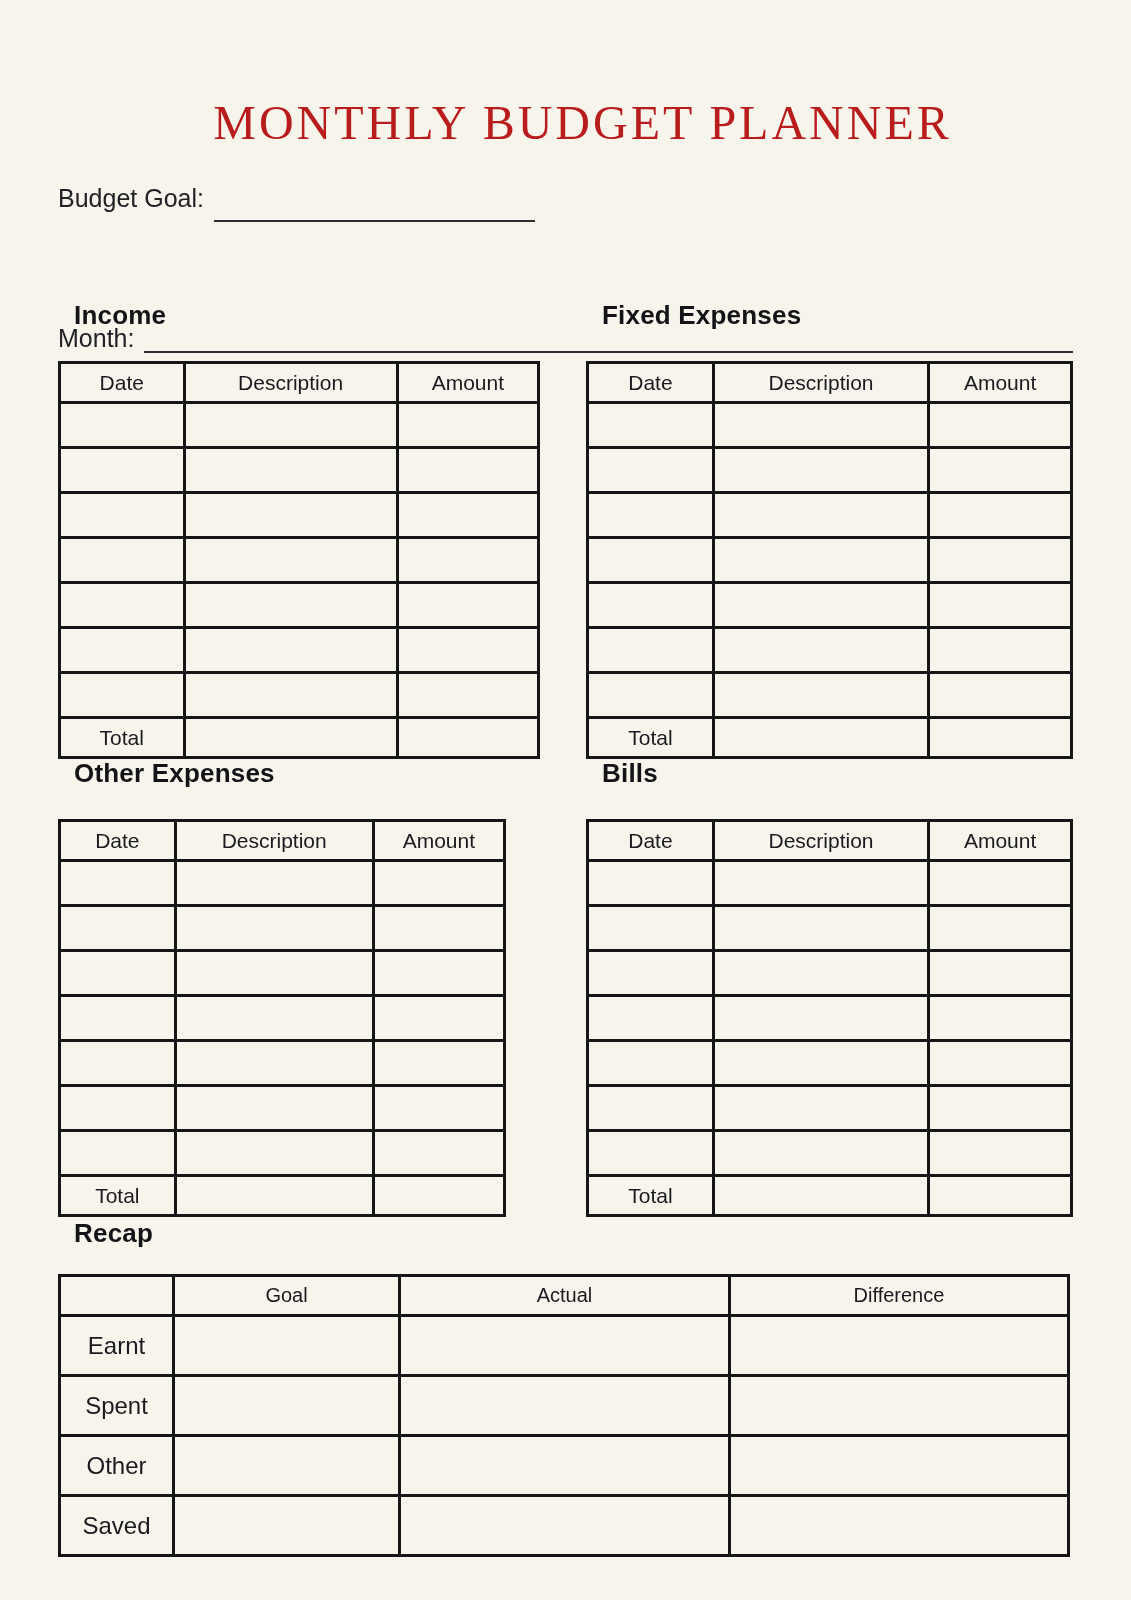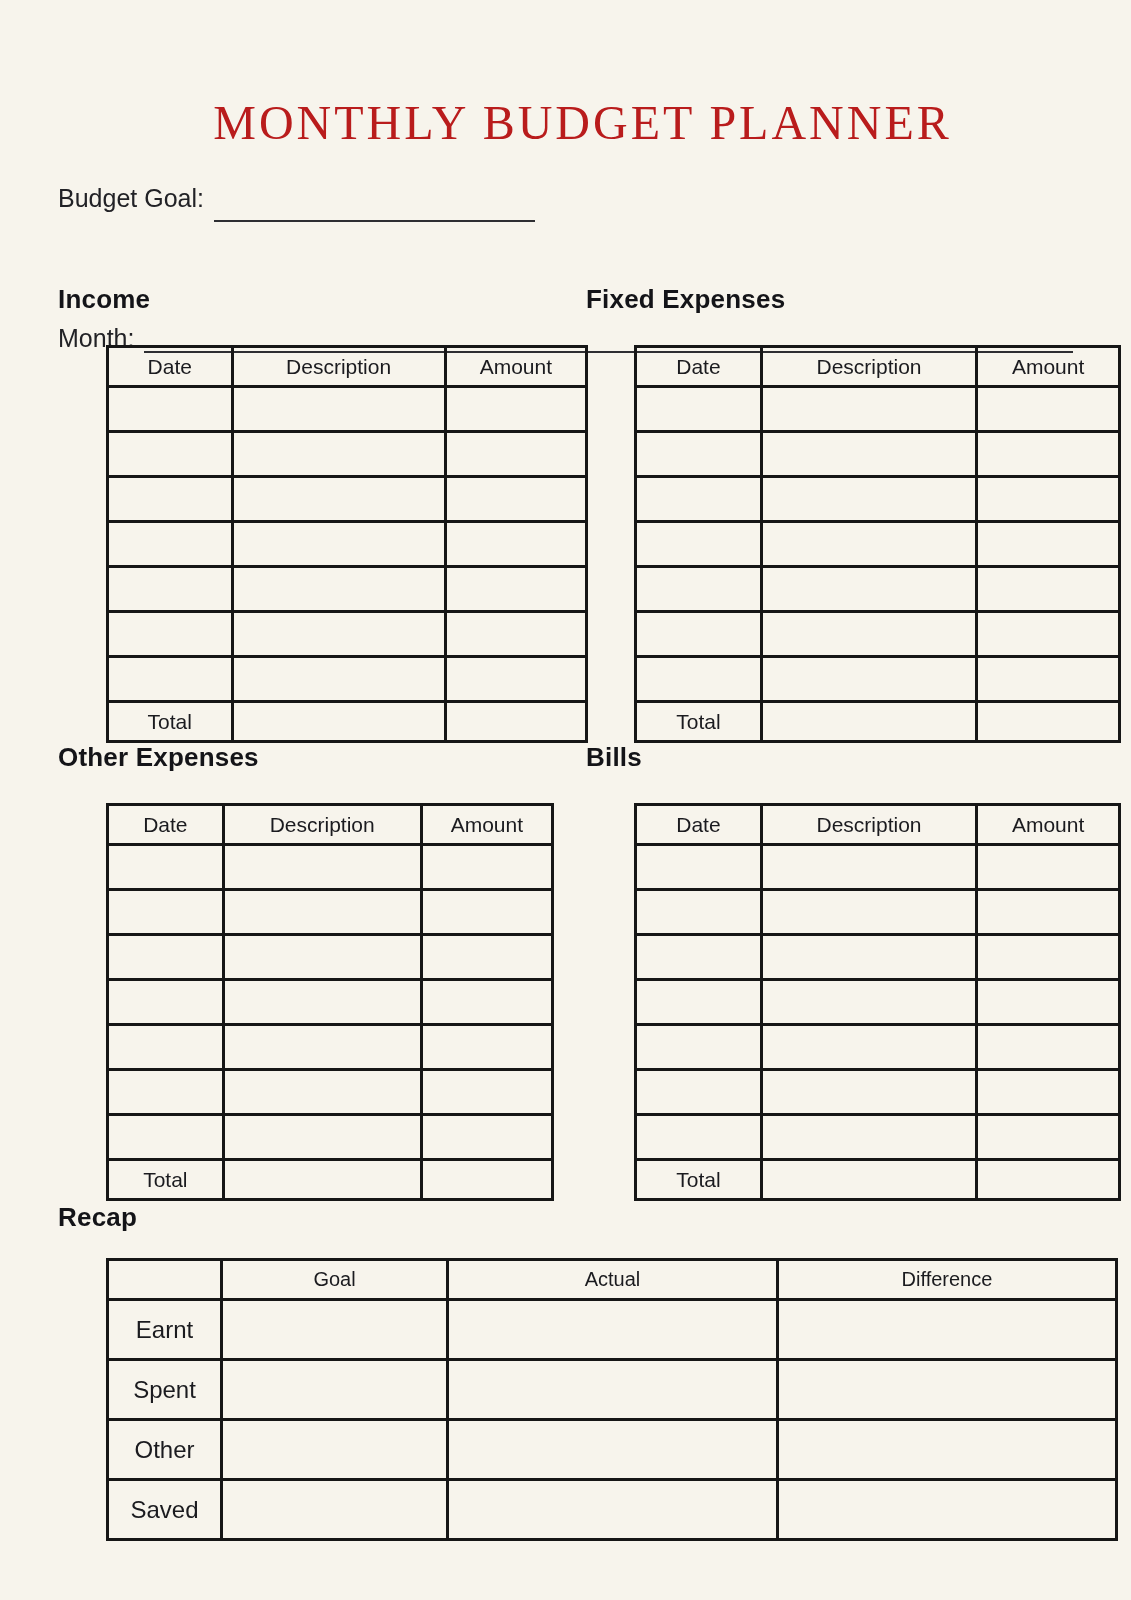--- a/index.html
+++ b/index.html
@@ -52,34 +52,34 @@
 
   
   .panel { position: absolute; }
   .pos-income { left: 58px;  top: 284px;  width: 482px; }
   .pos-fixed  { left: 586px; top: 284px;  width: 487px; }
   .pos-other  { left: 58px;  top: 742px;  width: 448px; }
   .pos-bills  { left: 586px; top: 742px;  width: 487px; }
   .pos-recap  { left: 58px;  top: 1202px; width: 1012px; }
 
   .panel-title {
-    margin: 0;
+    margin: 16px;
     font-size: 26px;
     line-height: 31px;
     font-weight: 700;
     letter-spacing: 0.2px;
     color: #141418;
   }
 
   table {
     width: 100%;
     border-collapse: collapse;
     table-layout: fixed;
   }
-  .budget-table, .recap-table { border: 3px solid #161616; margin-top: 30px; margin-left: 48px; }
+  .budget-table, .recap-table { border: 3px solid #161616; margin-top: 30px; }
   .recap-table { margin-top: 25px; }
   th, td {
     border: 3px solid #161616;
     padding: 0;
     text-align: center;
     vertical-align: middle;
     font-weight: 400;
     color: #1B1B1F;
   }
 

